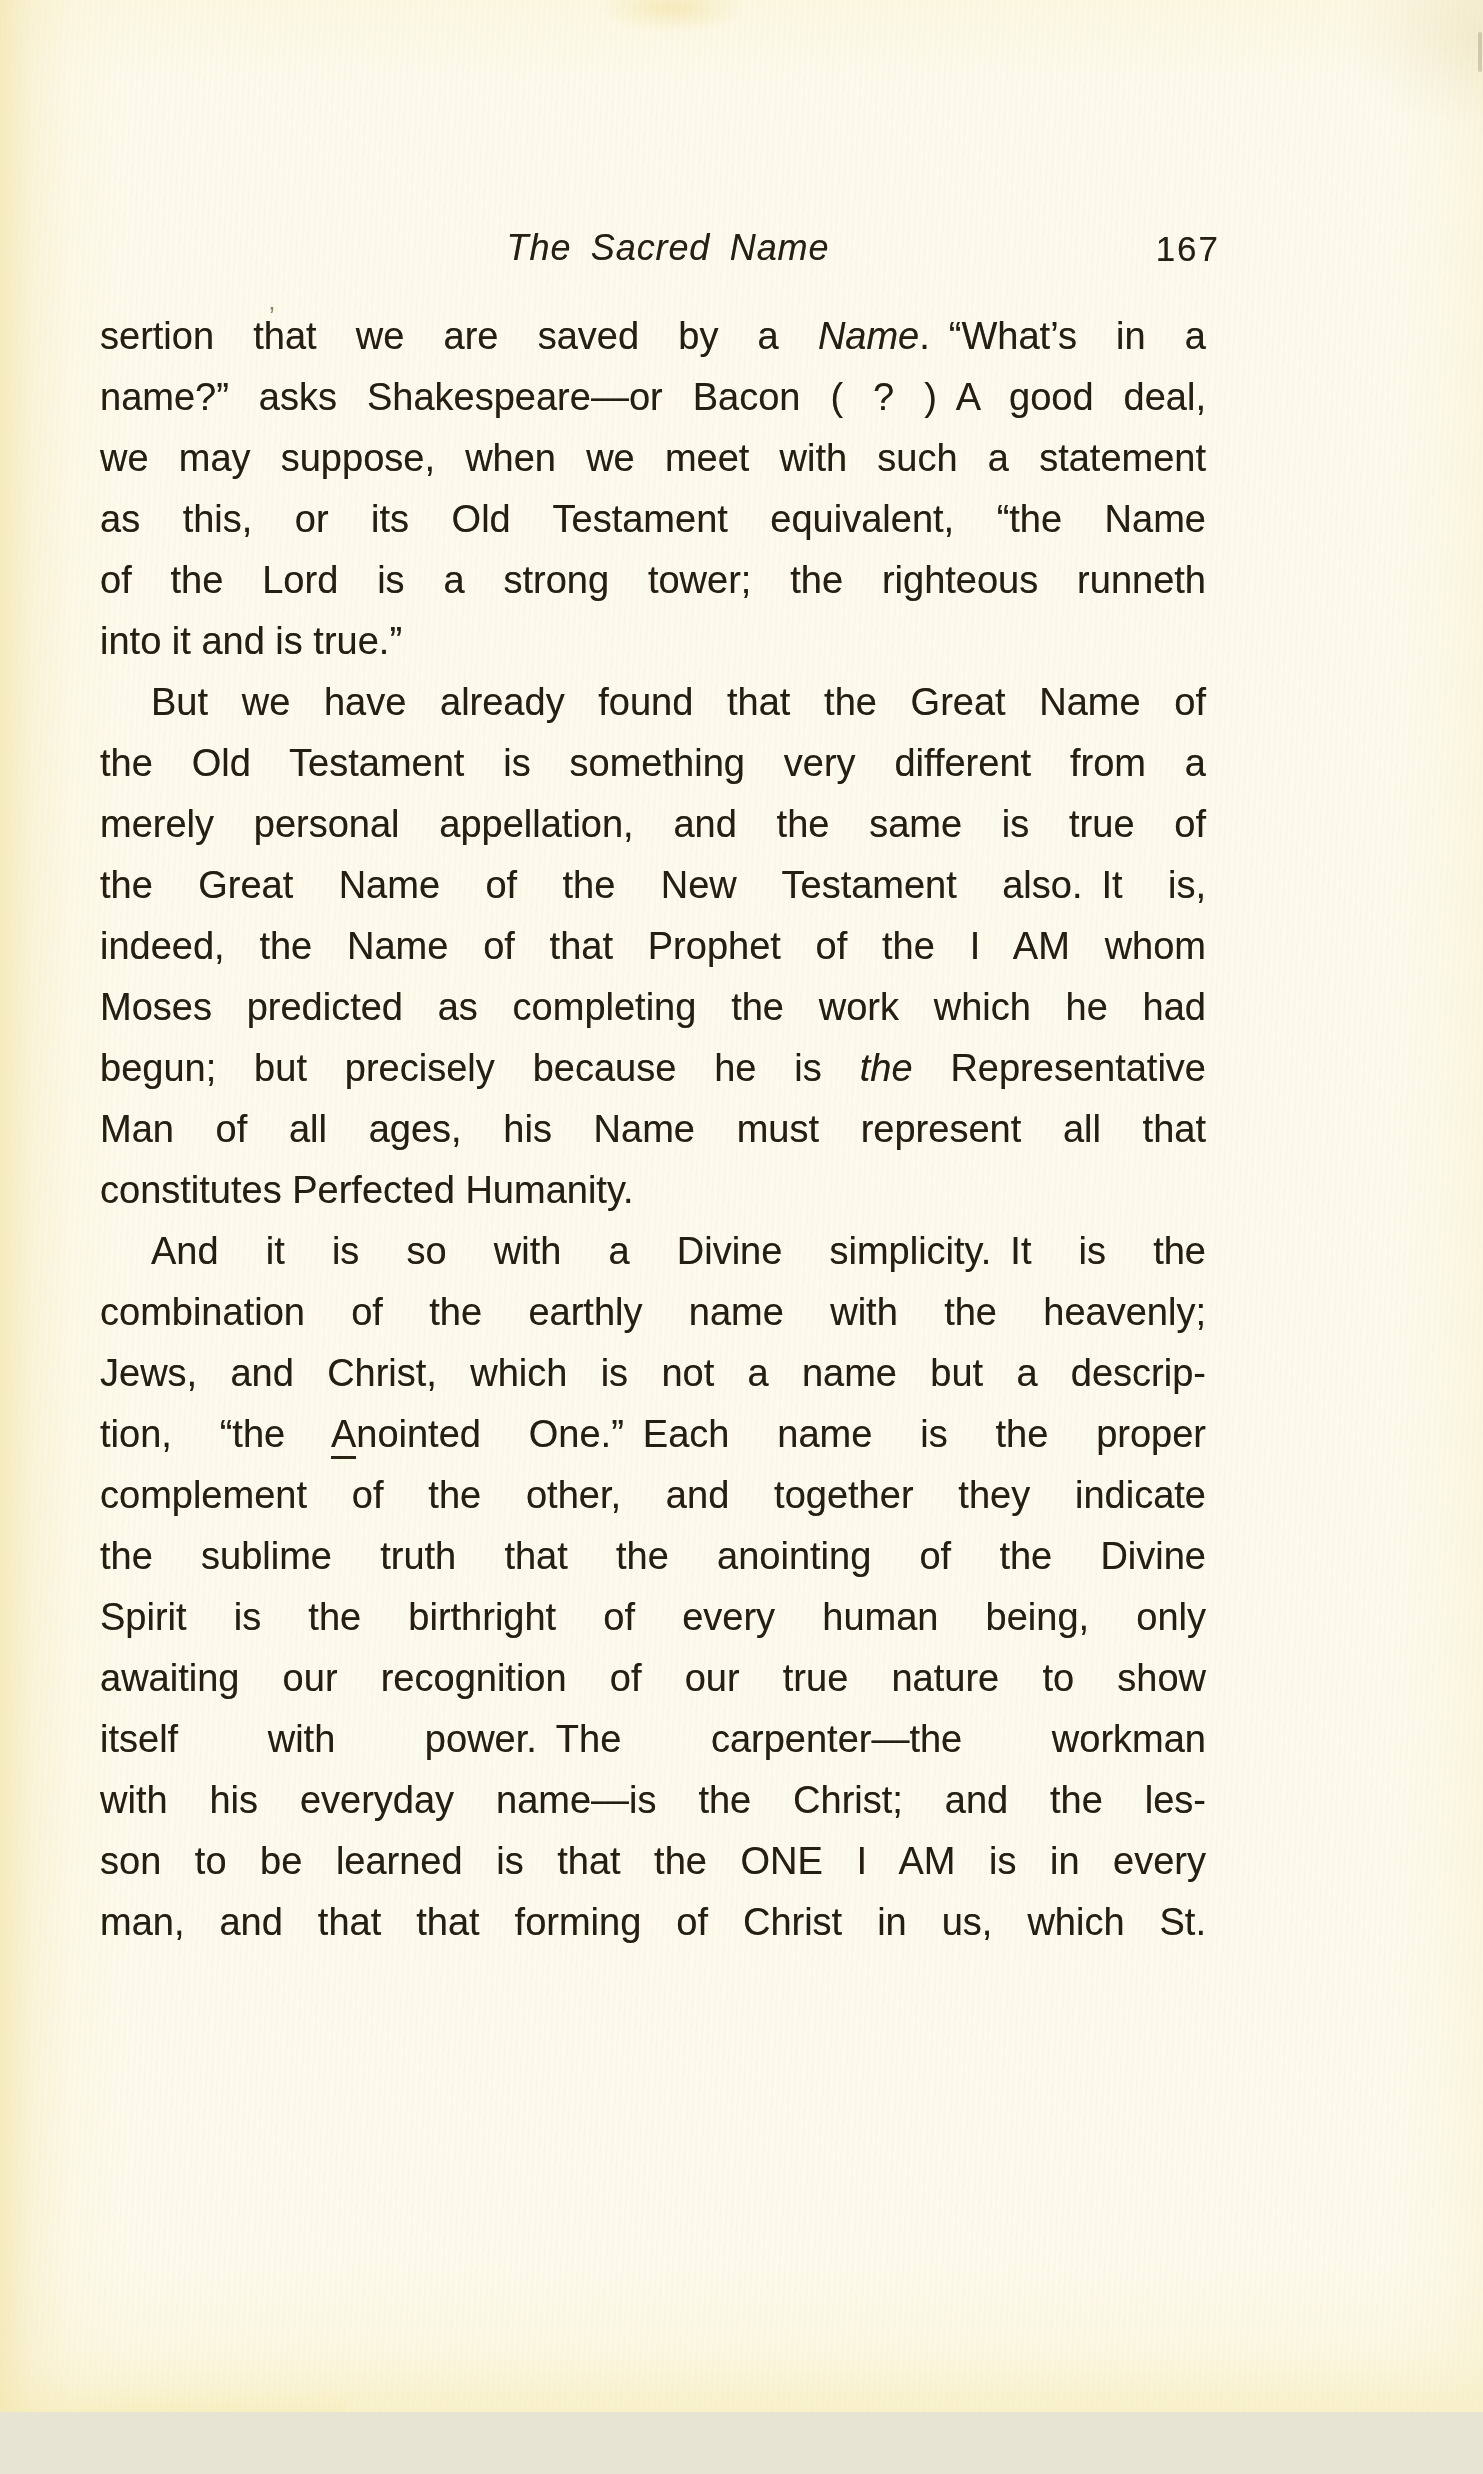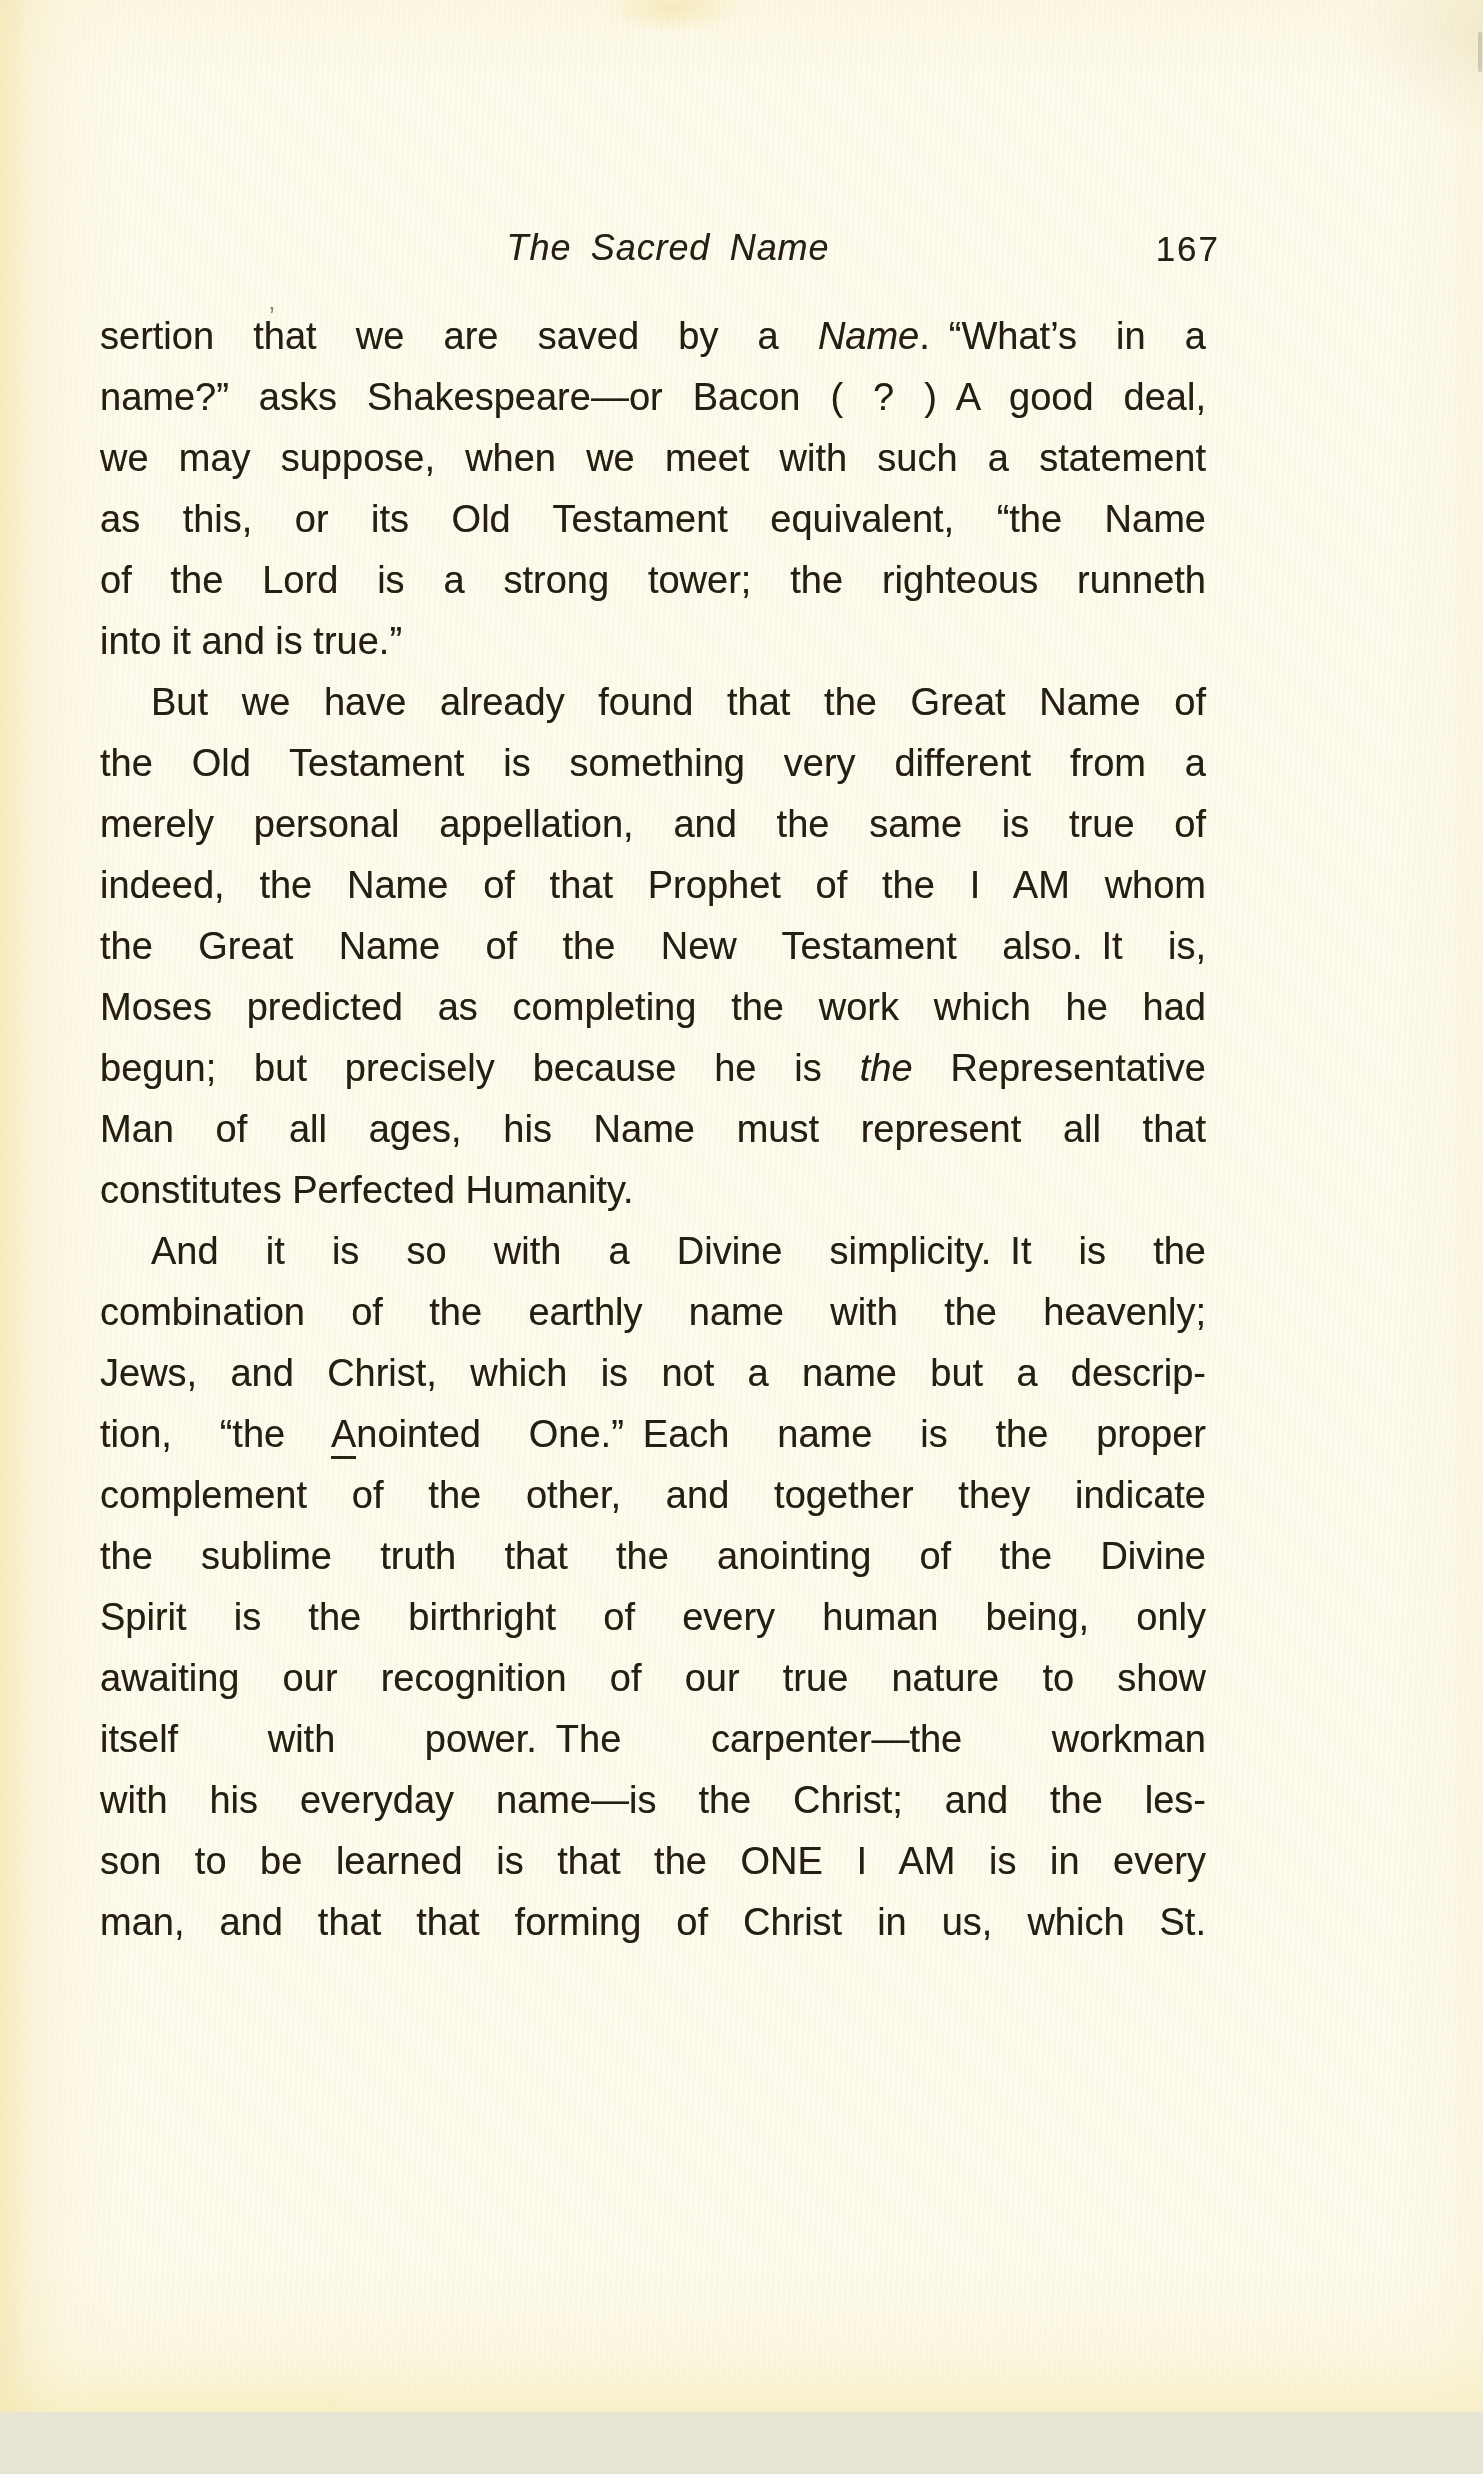--- a/index.html
+++ b/index.html
@@ -112,22 +112,22 @@
         <div class="line">name?” asks Shakespeare—or Bacon ( ? ) A good deal,</div>
         <div class="line">we may suppose, when we meet with such a statement</div>
         <div class="line">as this, or its Old Testament equivalent, “the Name</div>
         <div class="line">of the Lord is a strong tower; the righteous runneth</div>
         <div class="line last">into it and is true.”</div>
       </div>
       <div class="paragraph">
         <div class="line indent">But we have already found that the Great Name of</div>
         <div class="line">the Old Testament is something very different from a</div>
         <div class="line">merely personal appellation, and the same is true of</div>
+        <div class="line">the Great Name of the New Testament also. It is,</div>
         <div class="line">indeed, the Name of that Prophet of the I AM whom</div>
-        <div class="line">the Great Name of the New Testament also. It is,</div>
         <div class="line">Moses predicted as completing the work which he had</div>
         <div class="line">begun; but precisely because he is <i>the</i> Representative</div>
         <div class="line">Man of all ages, his Name must represent all that</div>
         <div class="line last">constitutes Perfected Humanity.</div>
       </div>
       <div class="paragraph">
         <div class="line indent">And it is so with a Divine simplicity. It is the</div>
         <div class="line">combination of the earthly name with the heavenly;</div>
         <div class="line">Jews, and Christ, which is not a name but a descrip-</div>
         <div class="line">tion, “the <span class="u">A</span>nointed One.” Each name is the proper</div>

